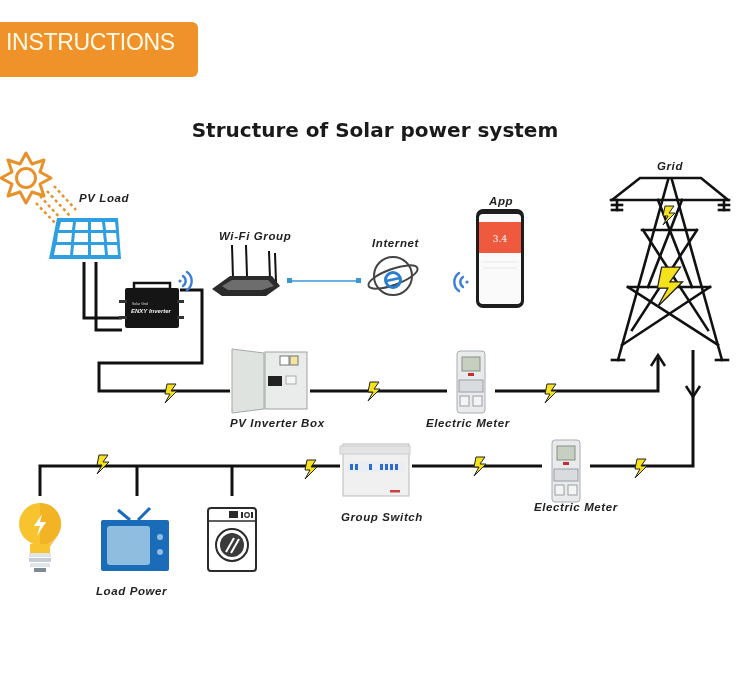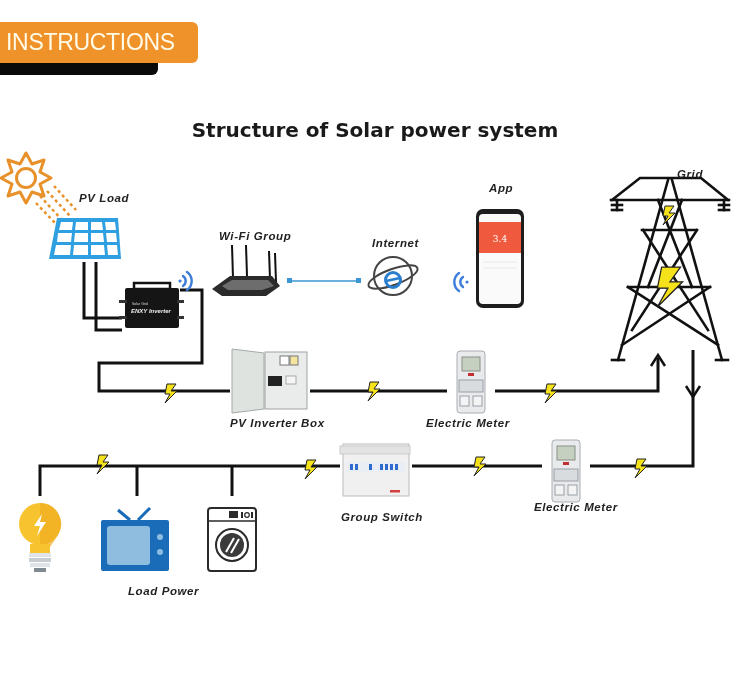--- a/index.html
+++ b/index.html
@@ -1,18 +1,18 @@
 <!DOCTYPE html>
 <html><head>
 <meta charset="utf-8">
 <style>
   html, body { margin: 0; padding: 0; background: #ffffff; }
   body { width: 750px; height: 694px; position: relative; overflow: hidden; font-family: "DejaVu Sans", sans-serif; }
   .banner-shadow { position: absolute; left: 0; top: 60px; width: 158px; height: 15px; background: #0a0a0a; border-radius: 0 0 6px 0; }
-  .banner { position: absolute; left: 0; top: 22px; width: 198px; height: 41px; background: #f0922a; border-radius: 0 6px 6px 0; color: #fffbe8; font-family: "Liberation Sans", sans-serif; font-size: 23px; line-height: 41px; padding-left: 6px; box-sizing: border-box; letter-spacing: -0.3px; }
+  .banner { position: absolute; left: 0; top: 22px; width: 198px; height: 55px; background: #f0922a; border-radius: 0 6px 6px 0; color: #fffbe8; font-family: "Liberation Sans", sans-serif; font-size: 23px; line-height: 41px; padding-left: 6px; box-sizing: border-box; letter-spacing: -0.3px; }
   .title { position: absolute; left: 0; width: 750px; top: 118px; text-align: center; font-family: "DejaVu Sans", sans-serif; font-weight: bold; font-size: 20px; color: #1a1a1a; }
   .lbl { position: absolute; font-family: "Liberation Sans", sans-serif; font-weight: bold; font-style: italic; font-size: 11.5px; color: #222; white-space: nowrap; letter-spacing: 0.6px; }
   svg.diagram { position: absolute; left: 0; top: 0; }
 </style>
 </head>
 <body>
 
 <div class="banner-shadow"></div>
 <div class="banner">INSTRUCTIONS</div>
 <div class="title">Structure of Solar power system</div>
@@ -223,19 +223,19 @@
     <circle cx="232" cy="545" r="16" fill="none" stroke="#2a2a2a" stroke-width="2"></circle>
     <circle cx="232" cy="545" r="12" fill="#3a3a3a"></circle>
     <line x1="226" y1="552" x2="234" y2="538" stroke="#fff" stroke-width="2"></line>
     <line x1="231" y1="553" x2="239" y2="539" stroke="#fff" stroke-width="2"></line>
   </g>
 </svg>
 
 <div class="lbl" style="left:79px; top:192px;">PV Load</div>
 <div class="lbl" style="left:219px; top:230px;">Wi-Fi Group</div>
 <div class="lbl" style="left:372px; top:237px;font-style:italic;">Internet</div>
-<div class="lbl" style="left:489px; top:182px;">App</div>
-<div class="lbl" style="left:657px; top:168px;margin-left:20px;">Grid</div>
+<div class="lbl" style="left:489px; top:195px;">App</div>
+<div class="lbl" style="left:657px; top:160px;">Grid</div>
 <div class="lbl" style="left:230px; top:417px;">PV Inverter Box</div>
 <div class="lbl" style="left:426px; top:417px;">Electric Meter</div>
 <div class="lbl" style="left:341px; top:511px;">Group Switch</div>
 <div class="lbl" style="left:534px; top:501px;">Electric Meter</div>
-<div class="lbl" style="left:96px; top:585px;margin-left:32px;">Load Power</div>
+<div class="lbl" style="left:96px; top:585px;">Load Power</div>
 
 </body></html>

